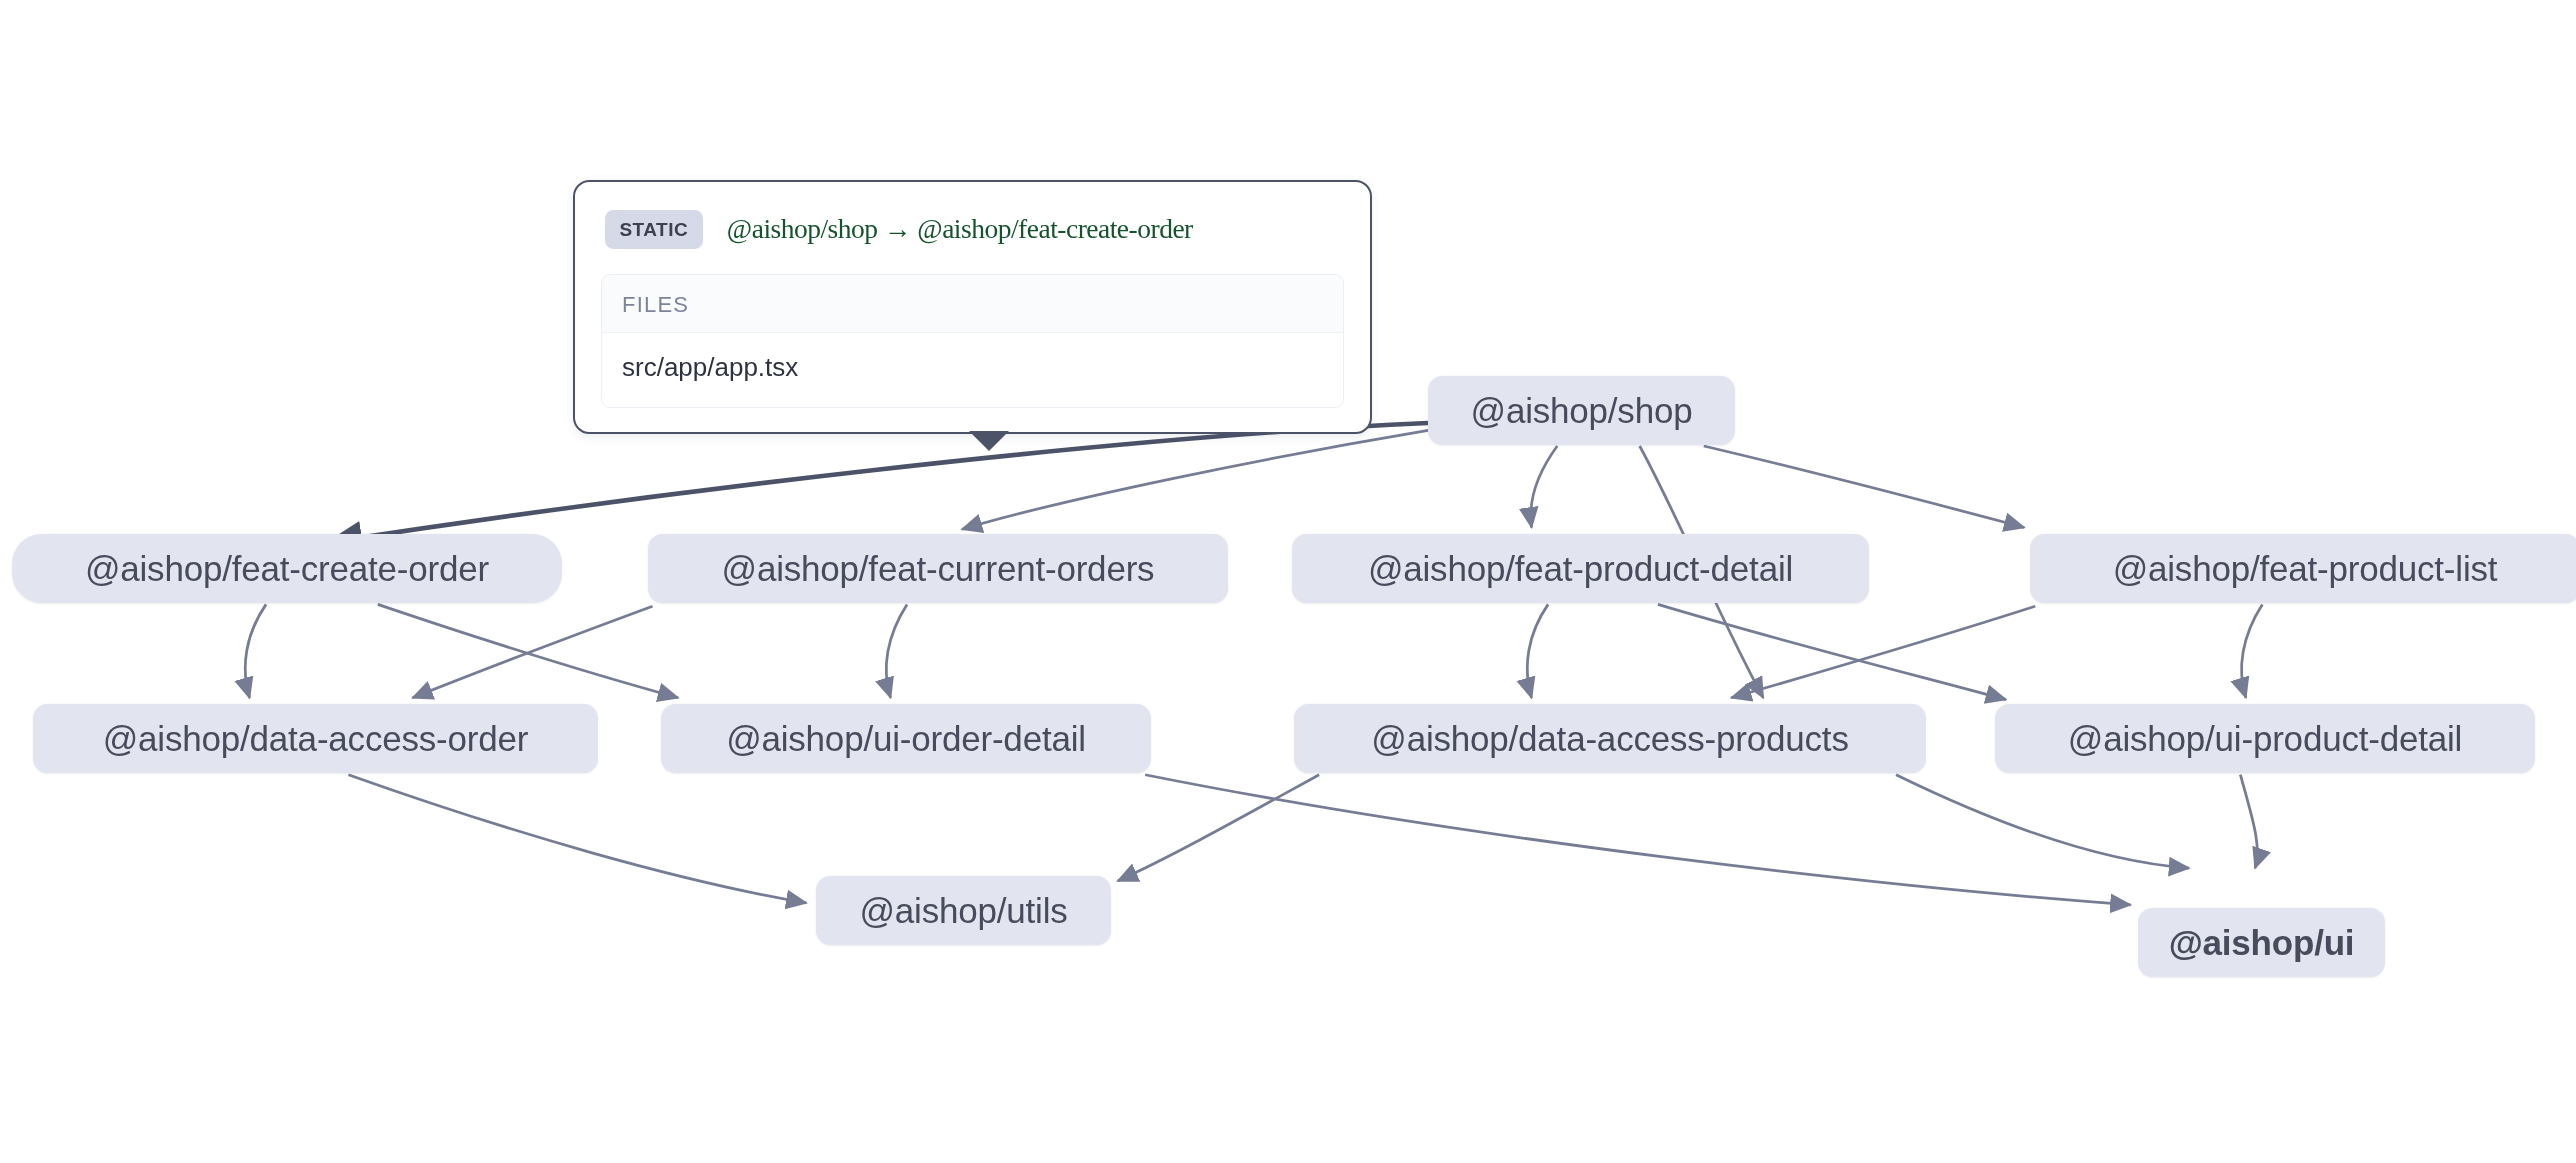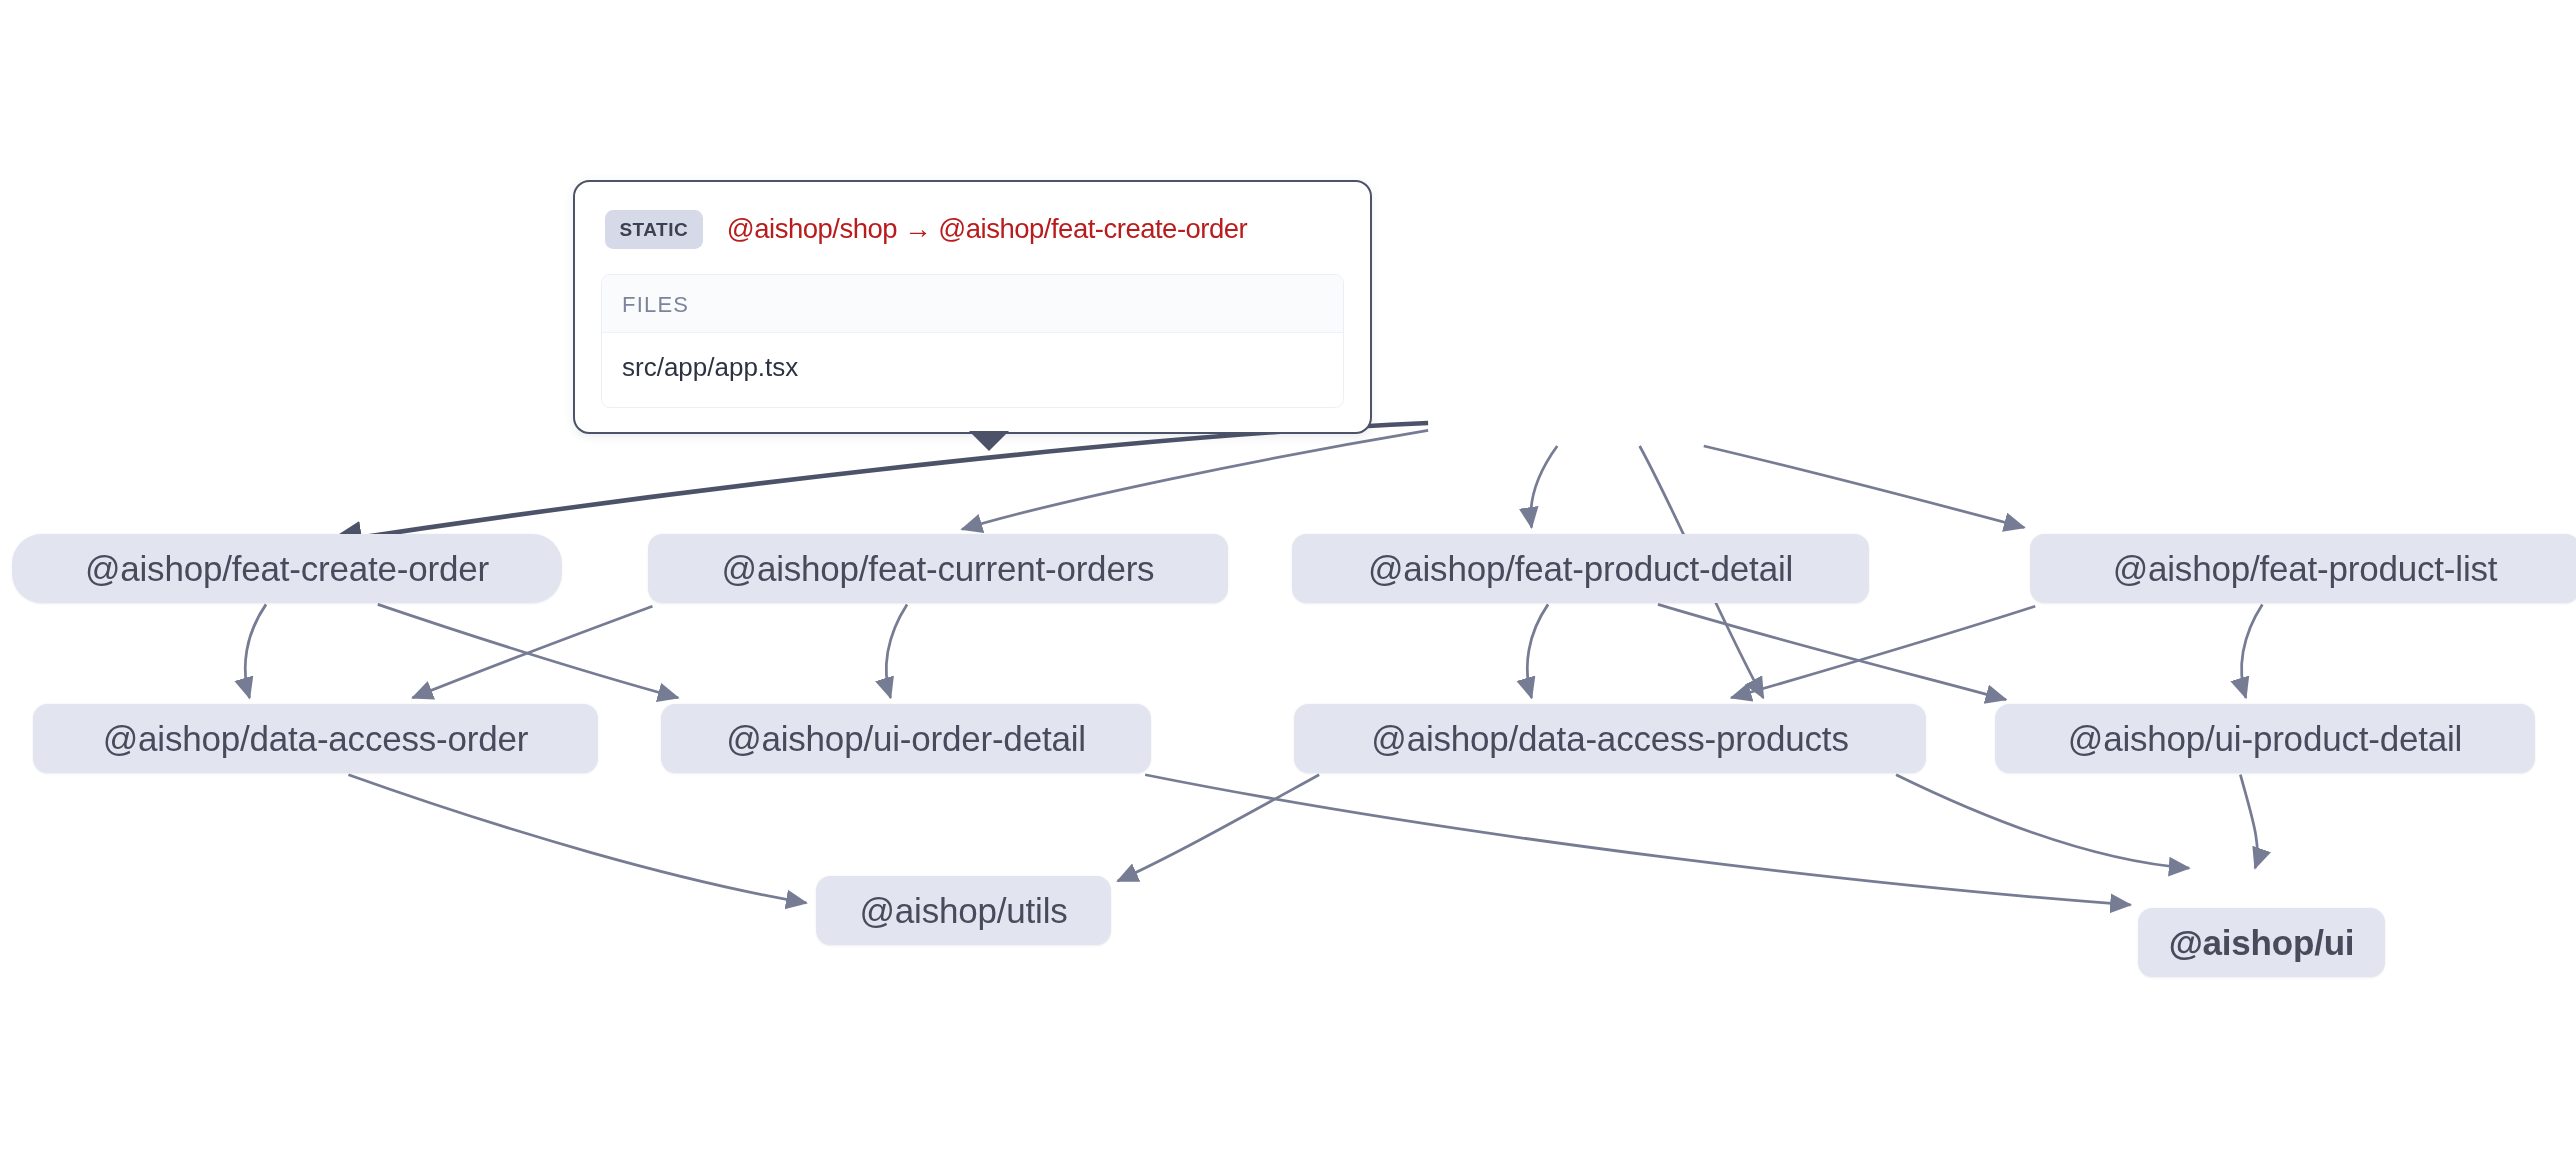--- a/index.html
+++ b/index.html
@@ -80,23 +80,23 @@
     background: #d6dae8;
     color: #3c4152;
     font-size: 19px;
     font-weight: bold;
     letter-spacing: 0.5px;
     border-radius: 8.2px;
     padding: 10px 14.7px 10px 14.7px;
     line-height: 1;
   }
   .edge-title {
-    font-family: Liberation Sans, sans-serif;
+    font-family: Liberation Serif, serif;
     font-size: 27.5px;
-    color: #b91c1c;
+    color: #14532d;
     letter-spacing: -0.5px;
     white-space: nowrap;
   }
 
   .files-panel {
     margin-top: 20px;
     border: 1.8px solid #eceef5;
     border-radius: 9.2px;
     overflow: hidden;
     background: #ffffff;
@@ -167,20 +167,23 @@
       <path d="M2070,846 C2160,890 2280,940 2390,948" marker-end="url(#ah)"></path>
 
       <path d="M2446,846 C2458,890 2470,925 2462,948" marker-end="url(#ah)"></path>
     </g>
 
     <g fill="none" stroke="#4c5268" stroke-width="5">
       <path d="M1559,462 C1200,478 700,540 360,592" marker-end="url(#ah-hi)"></path>
     </g>
   </svg>
 
+  <div class="node" style="left:1428px; top:376px; width:307px; height:69px;">
+    <span>@aishop/shop</span>
+  </div>
 
   <div class="node" style="left:12px; top:534px; width:550px; height:69px;border-radius:30px;">
     <span>@aishop/feat-create-order</span>
   </div>
 
   <div class="node" style="left:648px; top:534px; width:580px; height:69px;">
     <span>@aishop/feat-current-orders</span>
   </div>
 
   <div class="node" style="left:1292px; top:534px; width:577px; height:69px;">

